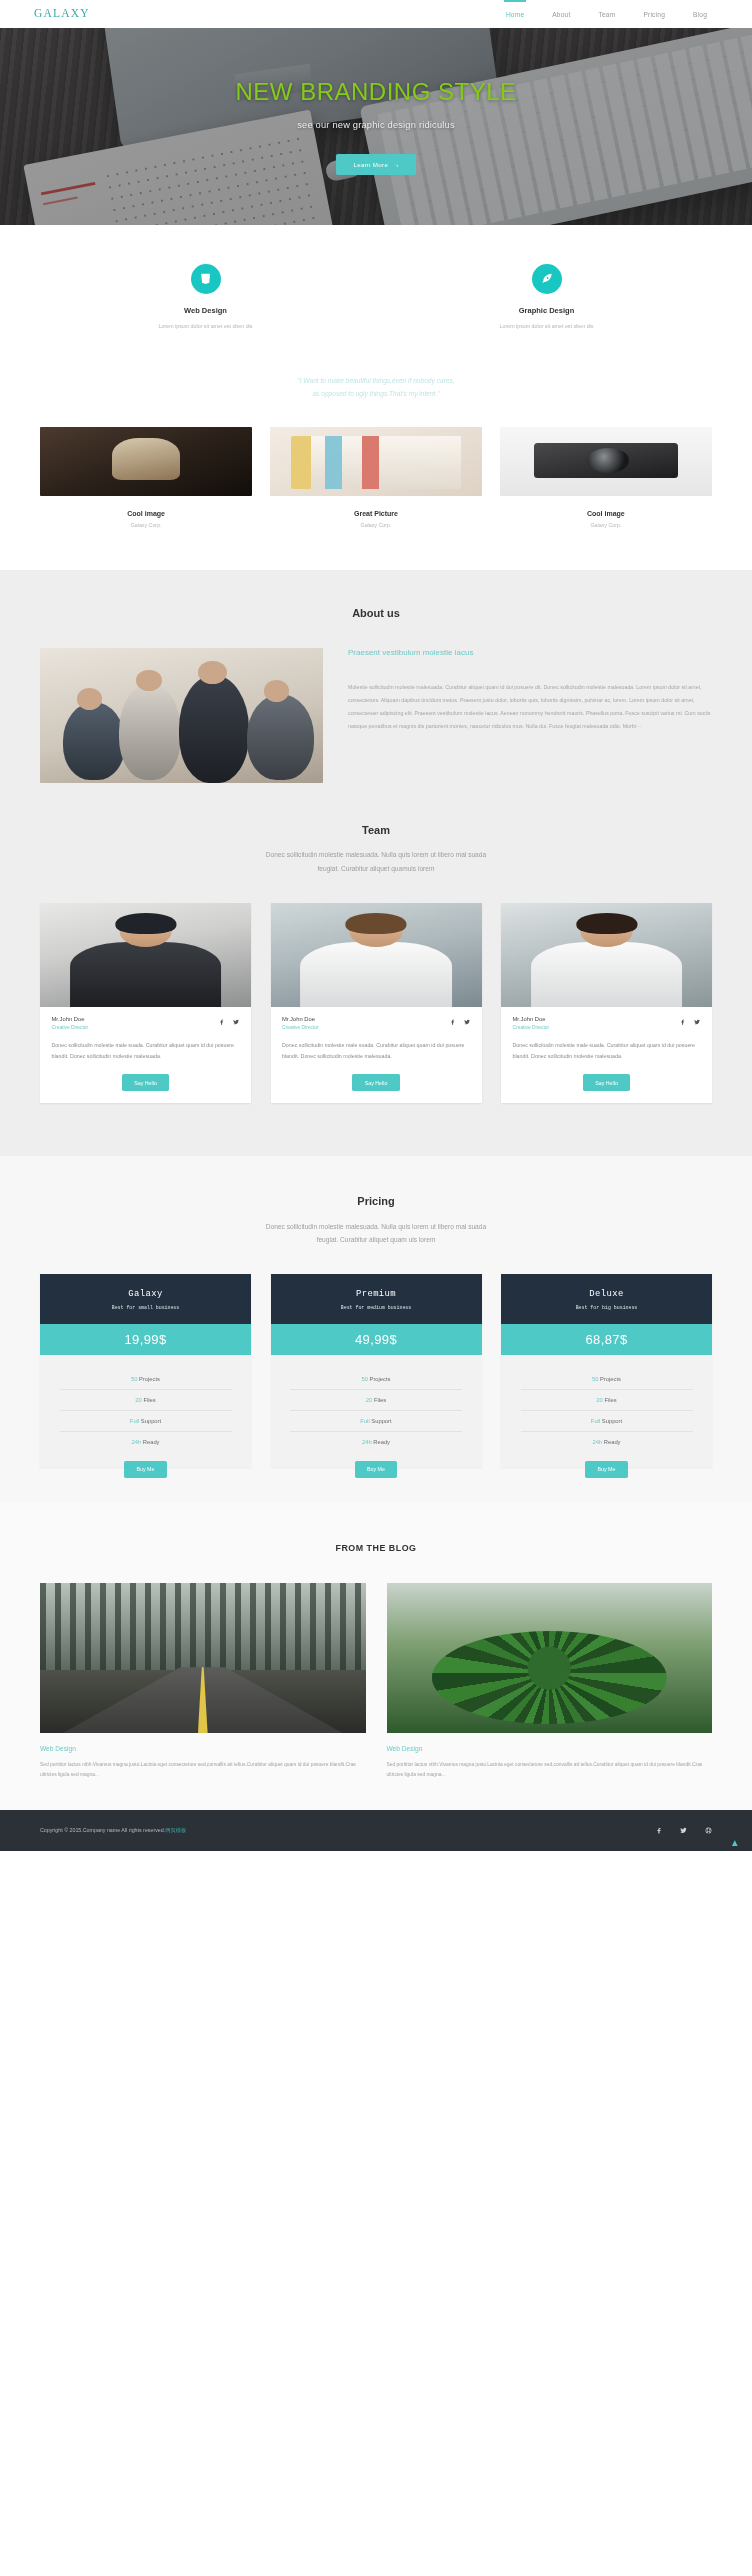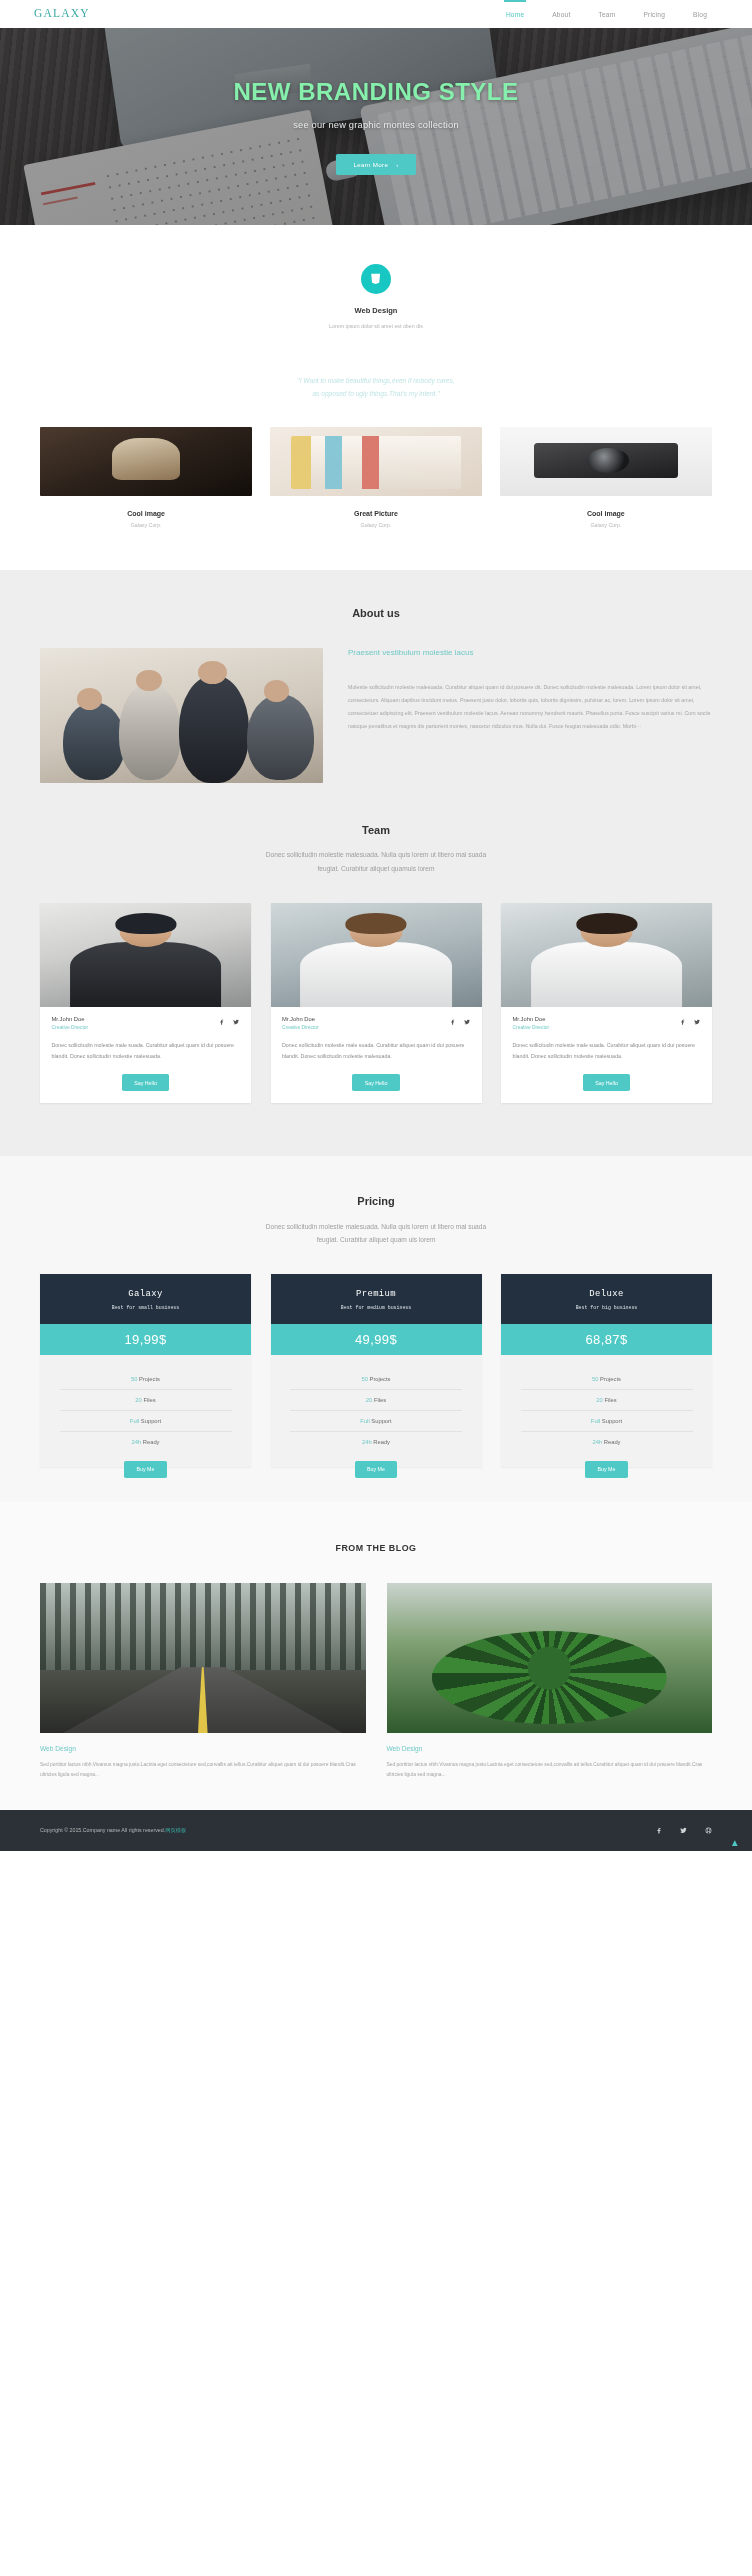--- a/index.html
+++ b/index.html
@@ -84,21 +84,21 @@
     position:absolute; left:326px; top:131px; width:35px; height:19.5px;
     background:linear-gradient(170deg,#dadedd,#a9b0b0); border-radius:10.6px/8.9px;
     transform:rotate(-12deg);
   }
   .hero-overlay { position:absolute; inset:0; background:rgba(46,49,52,.46); }
   .hero-content {
     position:absolute; inset:0; display:flex; flex-direction:column;
     align-items:center; justify-content:center; text-align:center;
   }
   .hero-title {
-    font-size:24px; color:#86efac; font-weight:700; letter-spacing:0.5px;
+    font-size:24px; color:#84cc16; font-weight:400; letter-spacing:0.5px;
     text-shadow:0 0.9px 3.5px rgba(0,0,0,.35); margin-bottom:14px;
   }
   .hero-sub {
     font-size:9.3px; color:#e9ecec; letter-spacing:0.2px;
     text-shadow:0 0.9px 2.7px rgba(0,0,0,.35); margin-bottom:24px;
   }
   .btn-learn {
     background:#4ec9c5; color:#fff; font-size:6.2px; letter-spacing:0.3px;
     padding:7px 17.7px; border:none; border-radius:1.8px; cursor:pointer;
     display:inline-flex; align-items:center; gap:8px;
@@ -298,36 +298,45 @@
       <div class="cal-dots"></div>
     </div>
     <div class="mouse"></div>
     <div class="keyboard">
       <div class="keys"></div>
     </div>
   </div>
   <div class="hero-overlay"></div>
   <div class="hero-content">
     <div class="hero-title">NEW BRANDING STYLE</div>
-    <div class="hero-sub">see our new graphic montes collection</div>
+    <div class="hero-sub">see our new graphic design ridiculus</div>
     <button class="btn-learn">
       <span>Learn More</span>
       <span class="chev">›</span>
     </button>
   </div>
 </div>
 
 <div class="services">
   <div class="service">
     <div class="svc-circle">
       <svg viewBox="0 0 24 24" width="13.3" height="13.3" fill="#fff">
           <path d="M4 3h16l-1.5 16.5L12 21.5 5.5 19.5 4 3zm11.8 4.4H8.6l.2 2.1h6.8l-.55 6.1-3.05.9-3.05-.9-.2-2.2h1.9l.1 1.1 1.25.35 1.25-.35.15-1.8H8.4l-.5-5.3h7.7l.2 2z"></path>
         </svg>
     </div>
     <div class="svc-title">Web Design</div>
+    <div class="svc-desc">Lorem ipsum dolor sit amet est oben dis</div>
+  </div>
+  <div class="service">
+    <div class="svc-circle">
+      <svg viewBox="0 0 24 24" width="13.3" height="13.3" fill="#fff">
+          <path d="M17.8 3.4c-3.5.7-7 2.8-9.3 5.8-1.8 2.3-2.6 4.9-2.4 7.6l-1.9 1.9 1.1 1.1 1.9-1.9c2.7.2 5.3-.6 7.6-2.4 3-2.3 5.1-5.8 5.8-9.3l.3-3.1-3.1.3zm-4.1 9.1a1.7 1.7 0 1 1 0-3.4 1.7 1.7 0 0 1 0 3.4z"></path>
+        </svg>
+    </div>
+    <div class="svc-title">Graphic Design</div>
     <div class="svc-desc">Lorem ipsum dolor sit amet est oben dis</div>
   </div>
 </div>
 
 <div class="quote">
   <div>"I Want to make beautiful things,even if nobody cares,</div>
   <div>as opposed to ugly things.That's my intent."</div>
 </div>
 
 <div class="portfolio">

